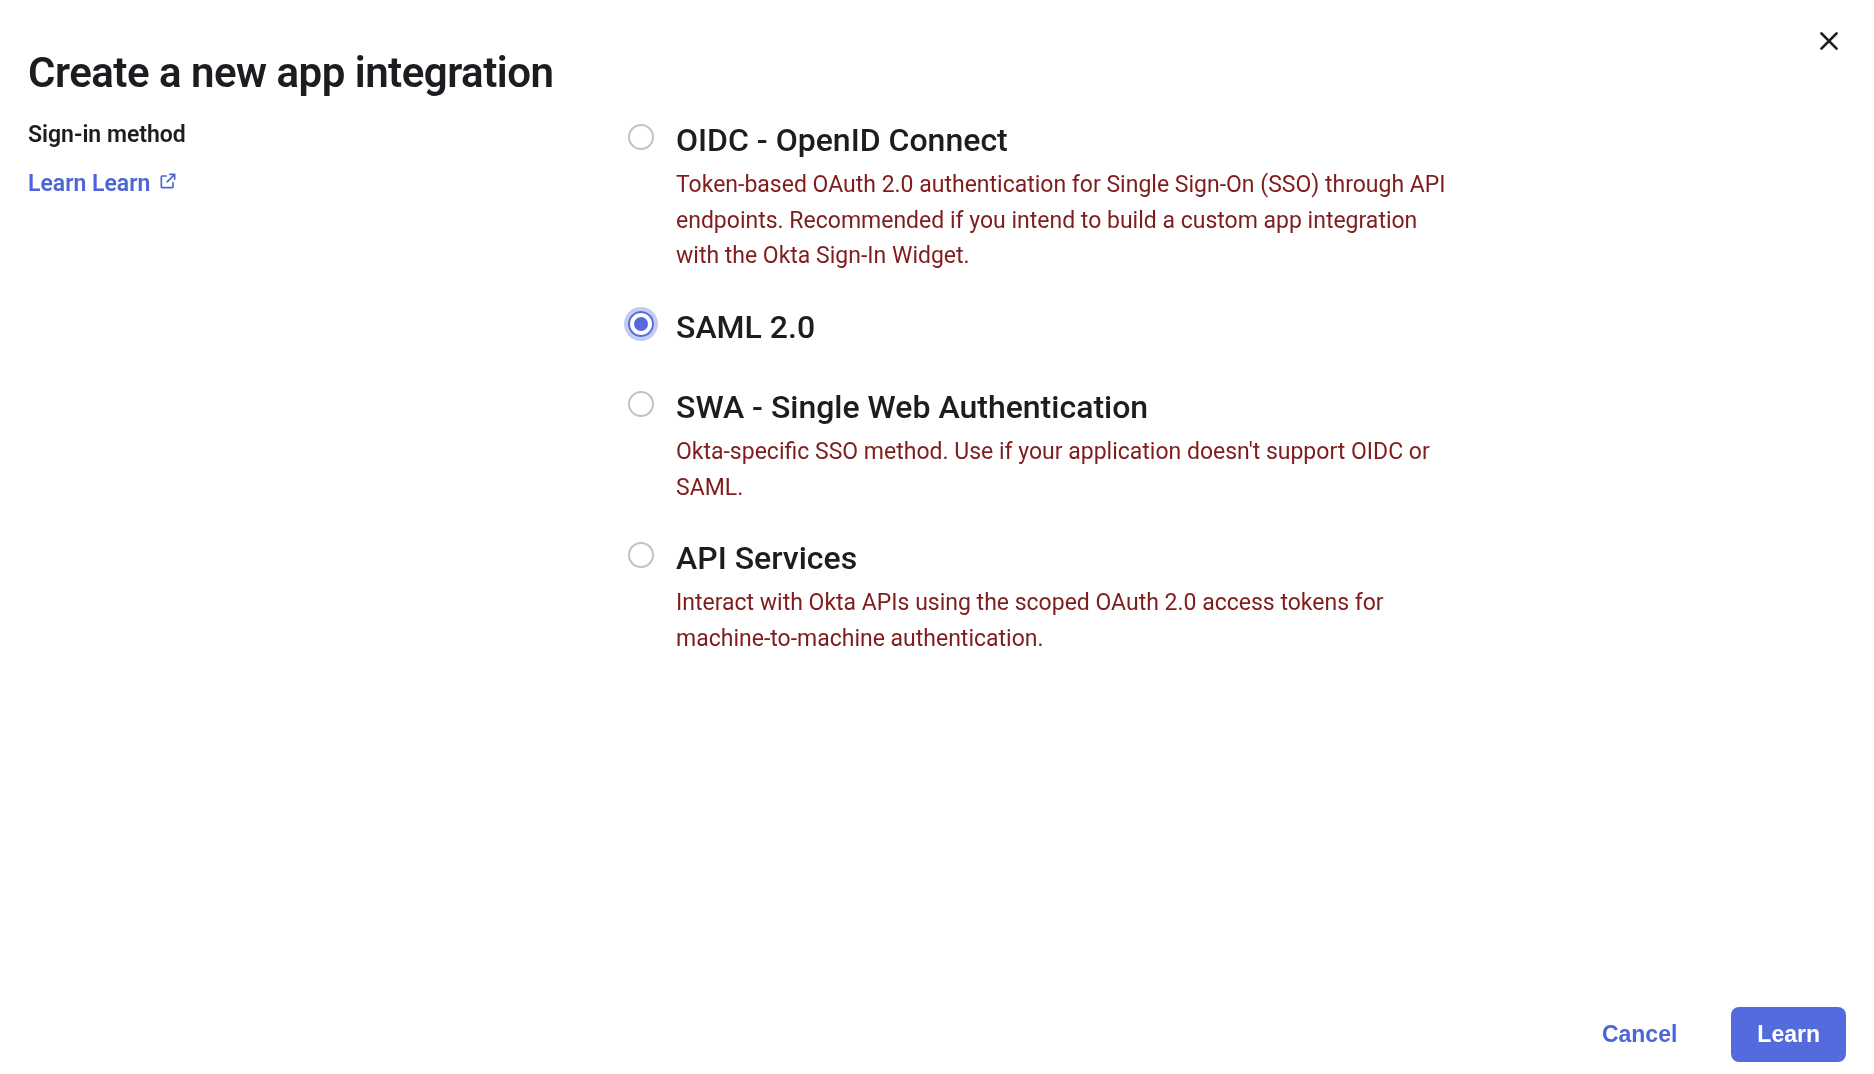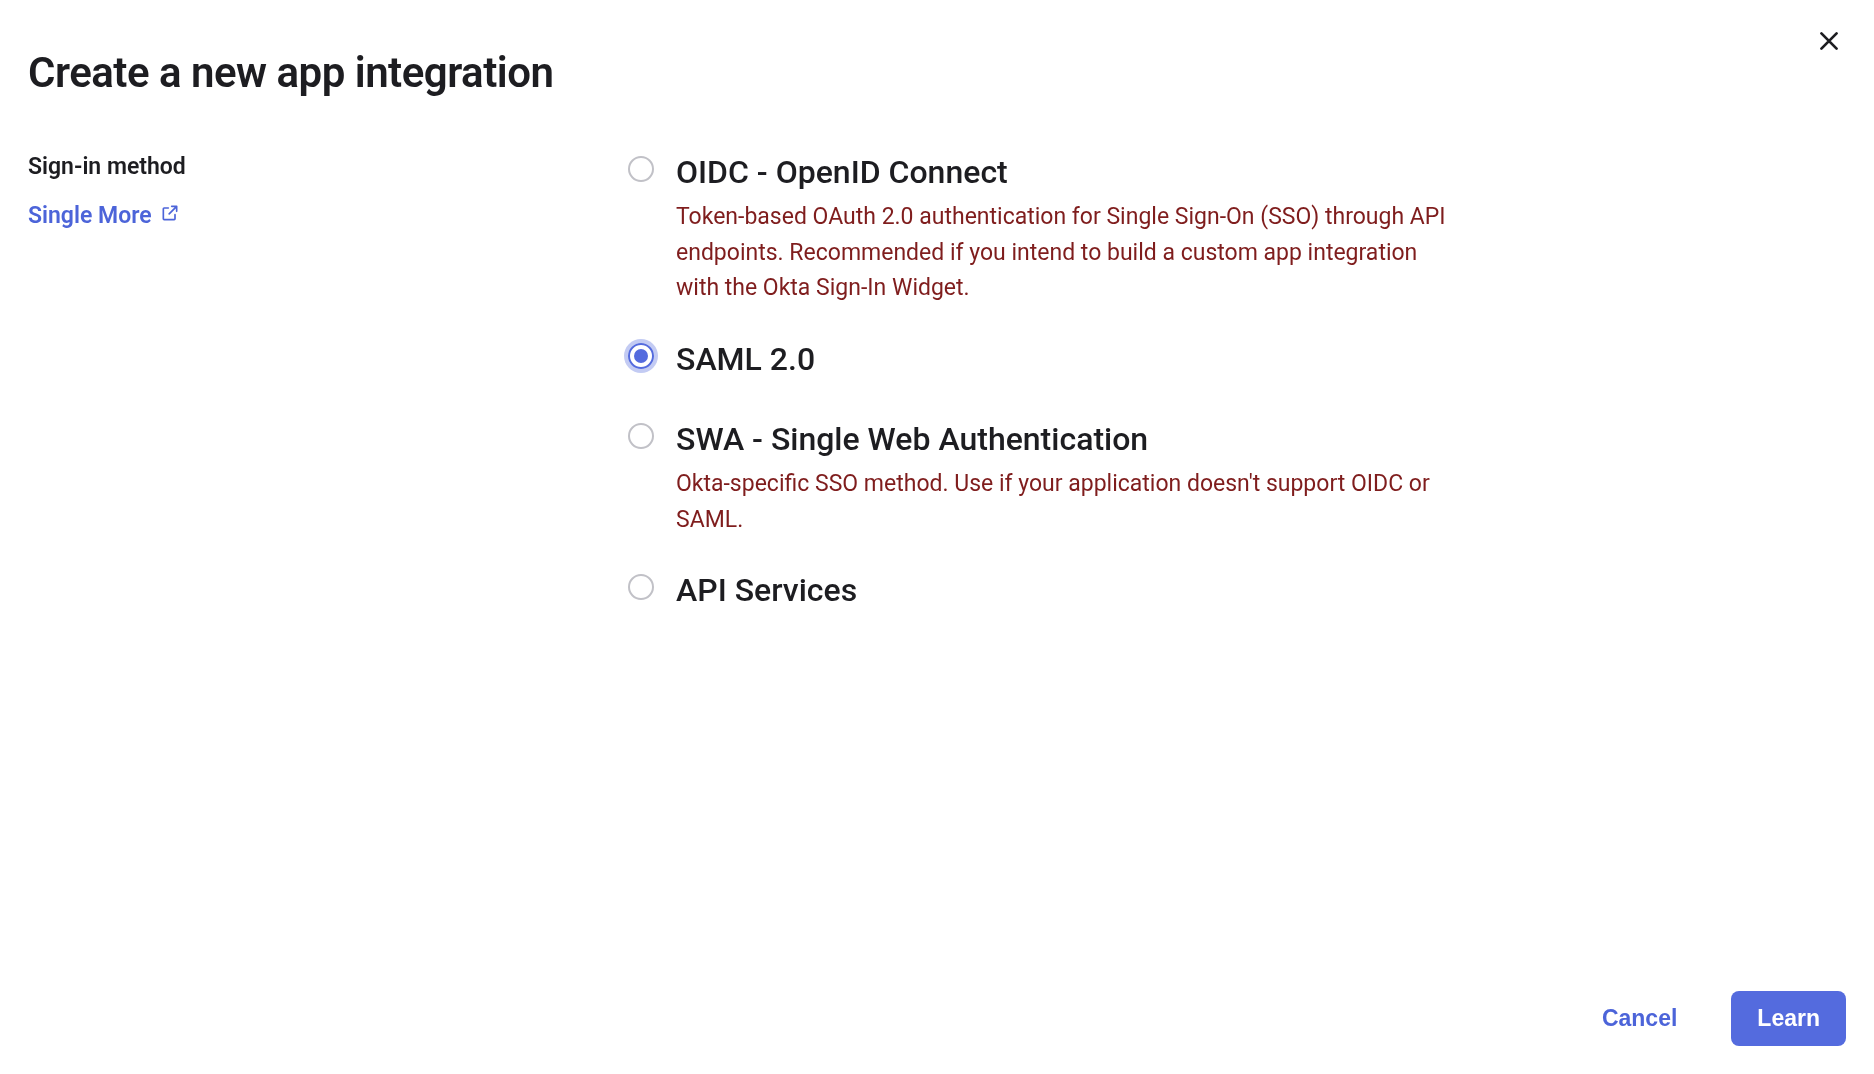--- a/index.html
+++ b/index.html
@@ -27,21 +27,21 @@
       width: 26px;
       height: 26px;
       stroke: #1d1d21;
       stroke-width: 2.5;
     }
     .modal-title {
       font-size: 42px;
       font-weight: 600;
       letter-spacing: -0.5px;
       margin-top: 20px;
-      margin-bottom: 56px;
+      margin-bottom: 24px;
     }
     .content {
       display: flex;
       gap: 40px;
     }
     .left-col {
       flex: 0 0 560px;
     }
     .section-label {
       font-size: 23px;
@@ -118,21 +118,21 @@
       color: #1d1d21;
       margin-bottom: 8px;
     }
     .option-desc {
       font-size: 23px;
       color: #7f1d1d;
       line-height: 1.55;
     }
     .footer {
       position: fixed;
-      bottom: 28px;
+      bottom: 12px;
       right: 28px;
       display: flex;
       gap: 28px;
       align-items: center;
     }
     .btn {
       font-size: 23px;
       font-weight: 600;
       border-radius: 8px;
       padding: 14px 26px;
@@ -158,21 +158,21 @@
       </svg>
   </span>
 </button>
 
 <h1 class="modal-title">Create a new app integration</h1>
 
 <div class="content">
   <div class="left-col">
     <div class="section-label">Sign-in method</div>
     <a href="#" class="learn-more">
-      <span>Single More</span>
+      <span>Learn Learn</span>
       <span>
         <svg viewBox="0 0 24 24">
             <path d="M14 4h6v6M20 4l-9 9M18 14v5a1 1 0 0 1-1 1H5a1 1 0 0 1-1-1V7a1 1 0 0 1 1-1h5" stroke-linecap="round" stroke-linejoin="round"></path>
           </svg>
       </span>
     </a>
   </div>
 
   <div class="right-col">
     <label class="option">
@@ -195,20 +195,21 @@
       <span class="option-text">
         <div class="option-title">SWA - Single Web Authentication</div>
         <div class="option-desc">Okta-specific SSO method. Use if your application doesn't support OIDC or SAML.</div>
       </span>
     </label>
 
     <label class="option">
       <span class="radio"></span>
       <span class="option-text">
         <div class="option-title">API Services</div>
+        <div class="option-desc">Interact with Okta APIs using the scoped OAuth 2.0 access tokens for machine-to-machine authentication.</div>
       </span>
     </label>
   </div>
 </div>
 
 <div class="footer">
   <button class="btn btn-cancel">Cancel</button>
   <button class="btn btn-next">Learn</button>
 </div>
 

